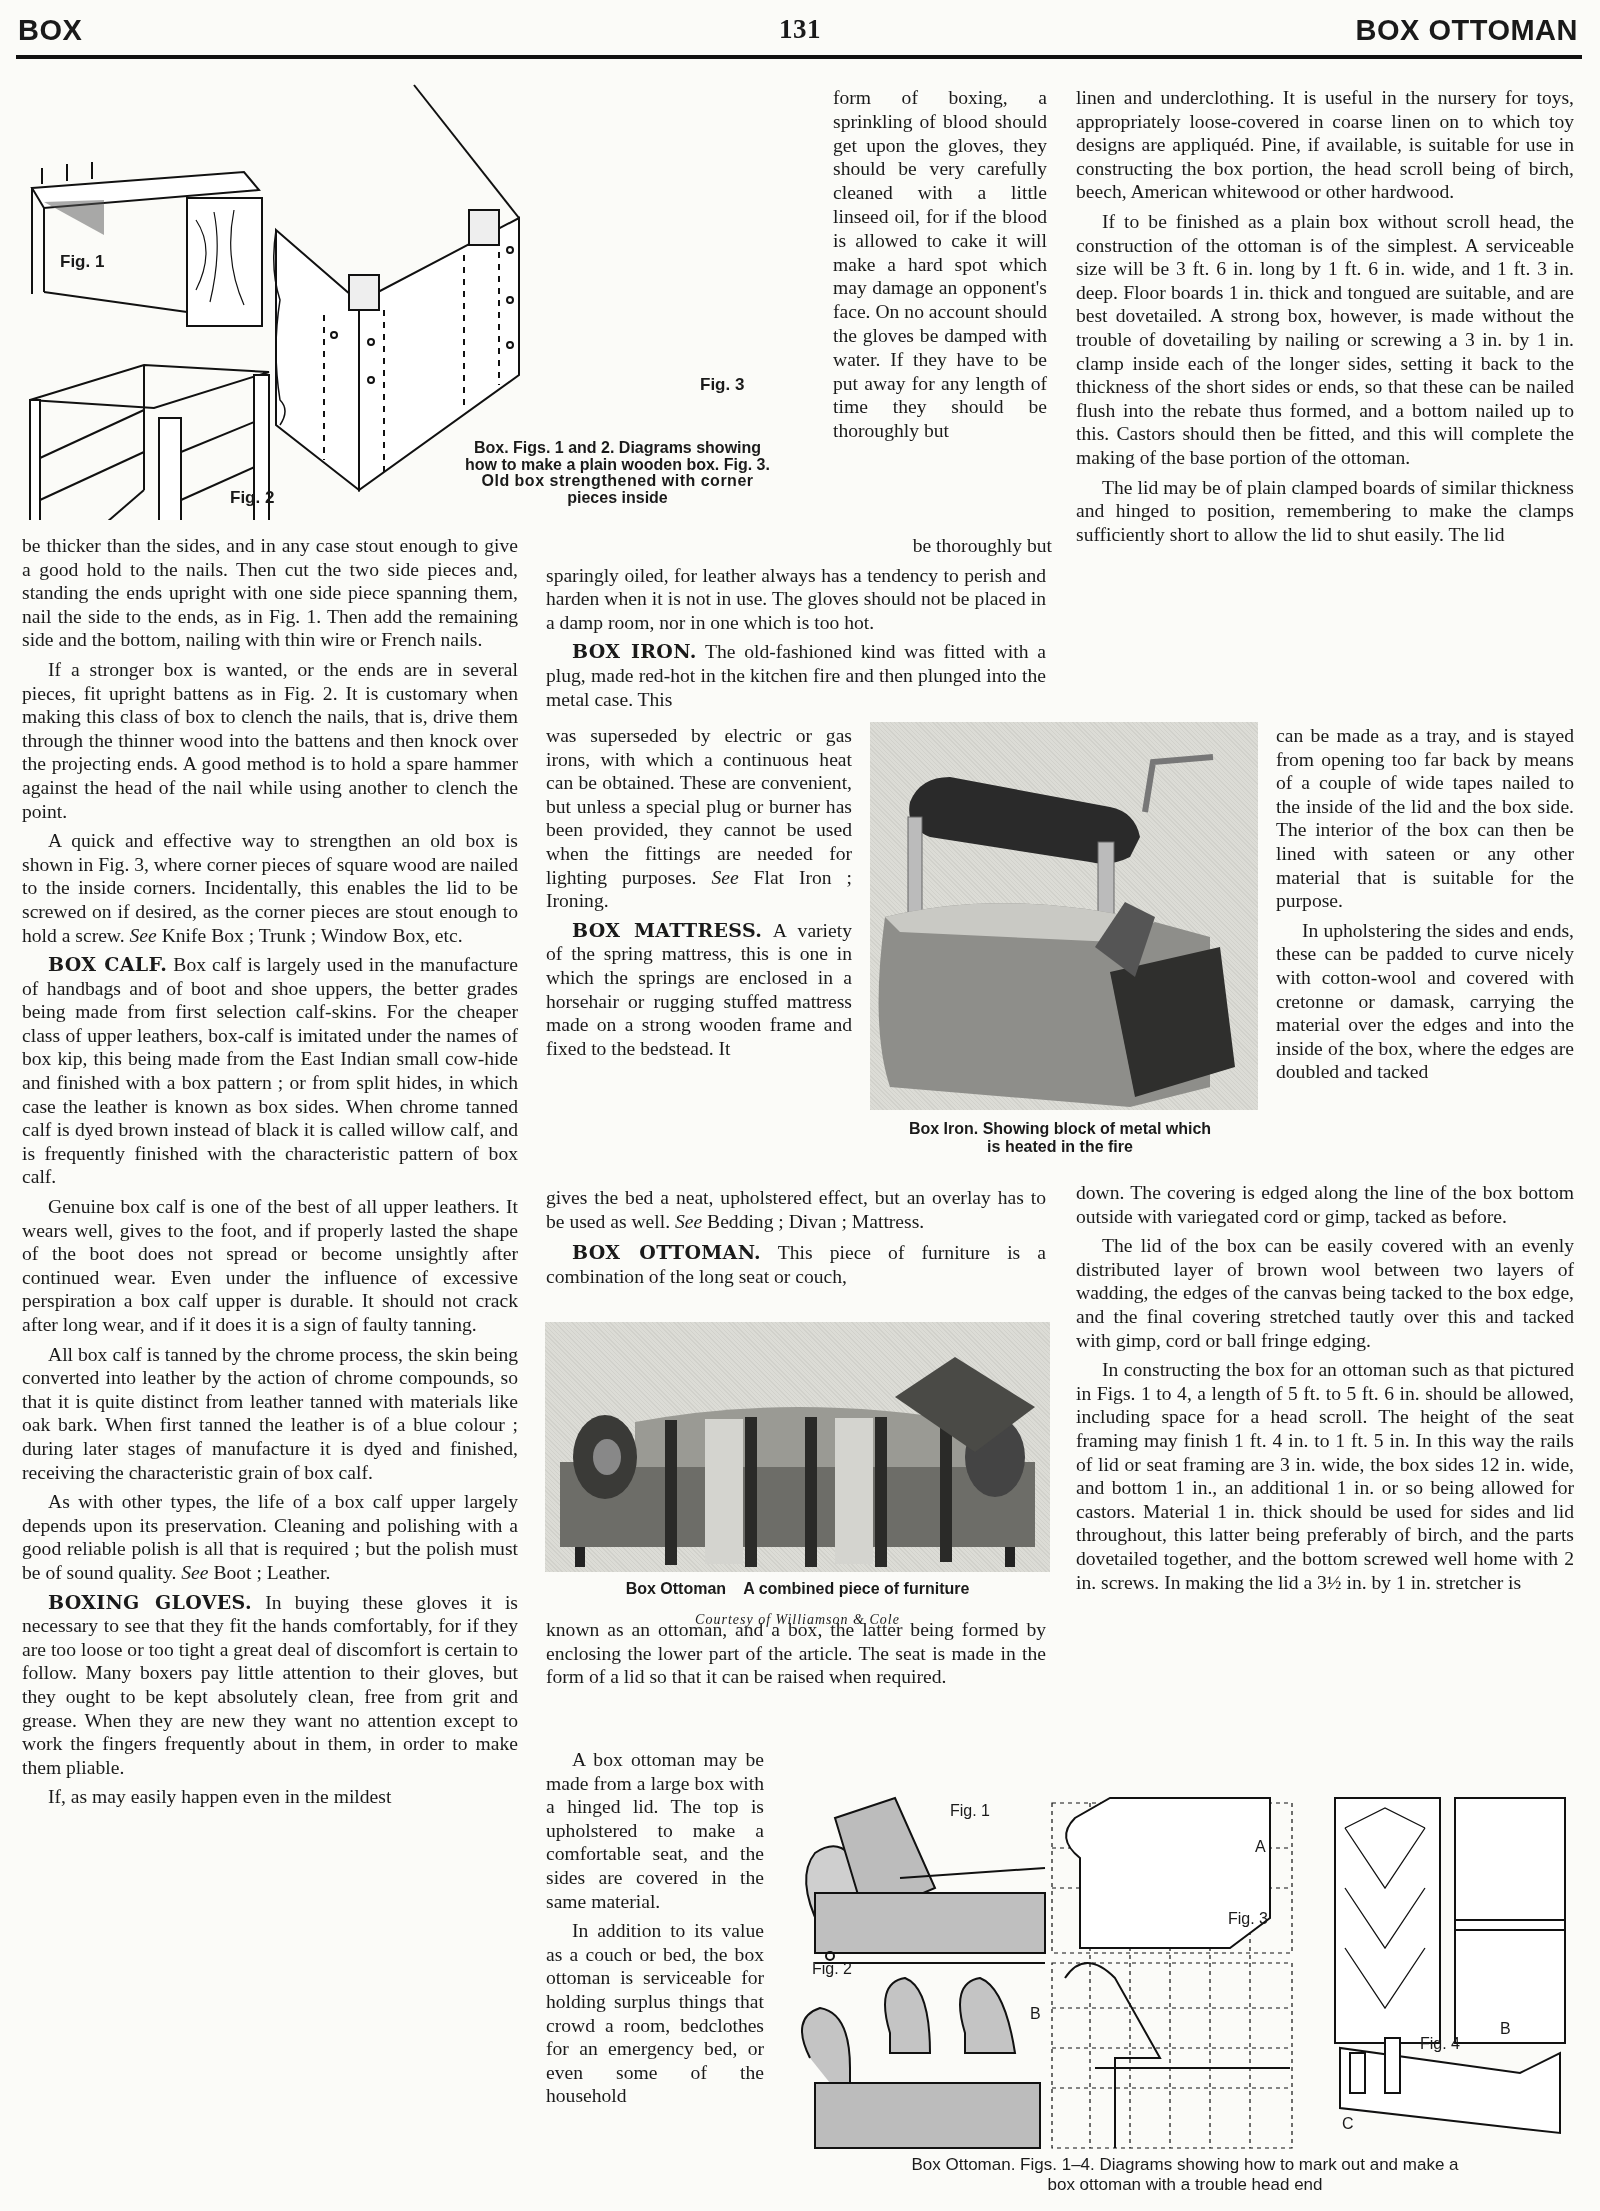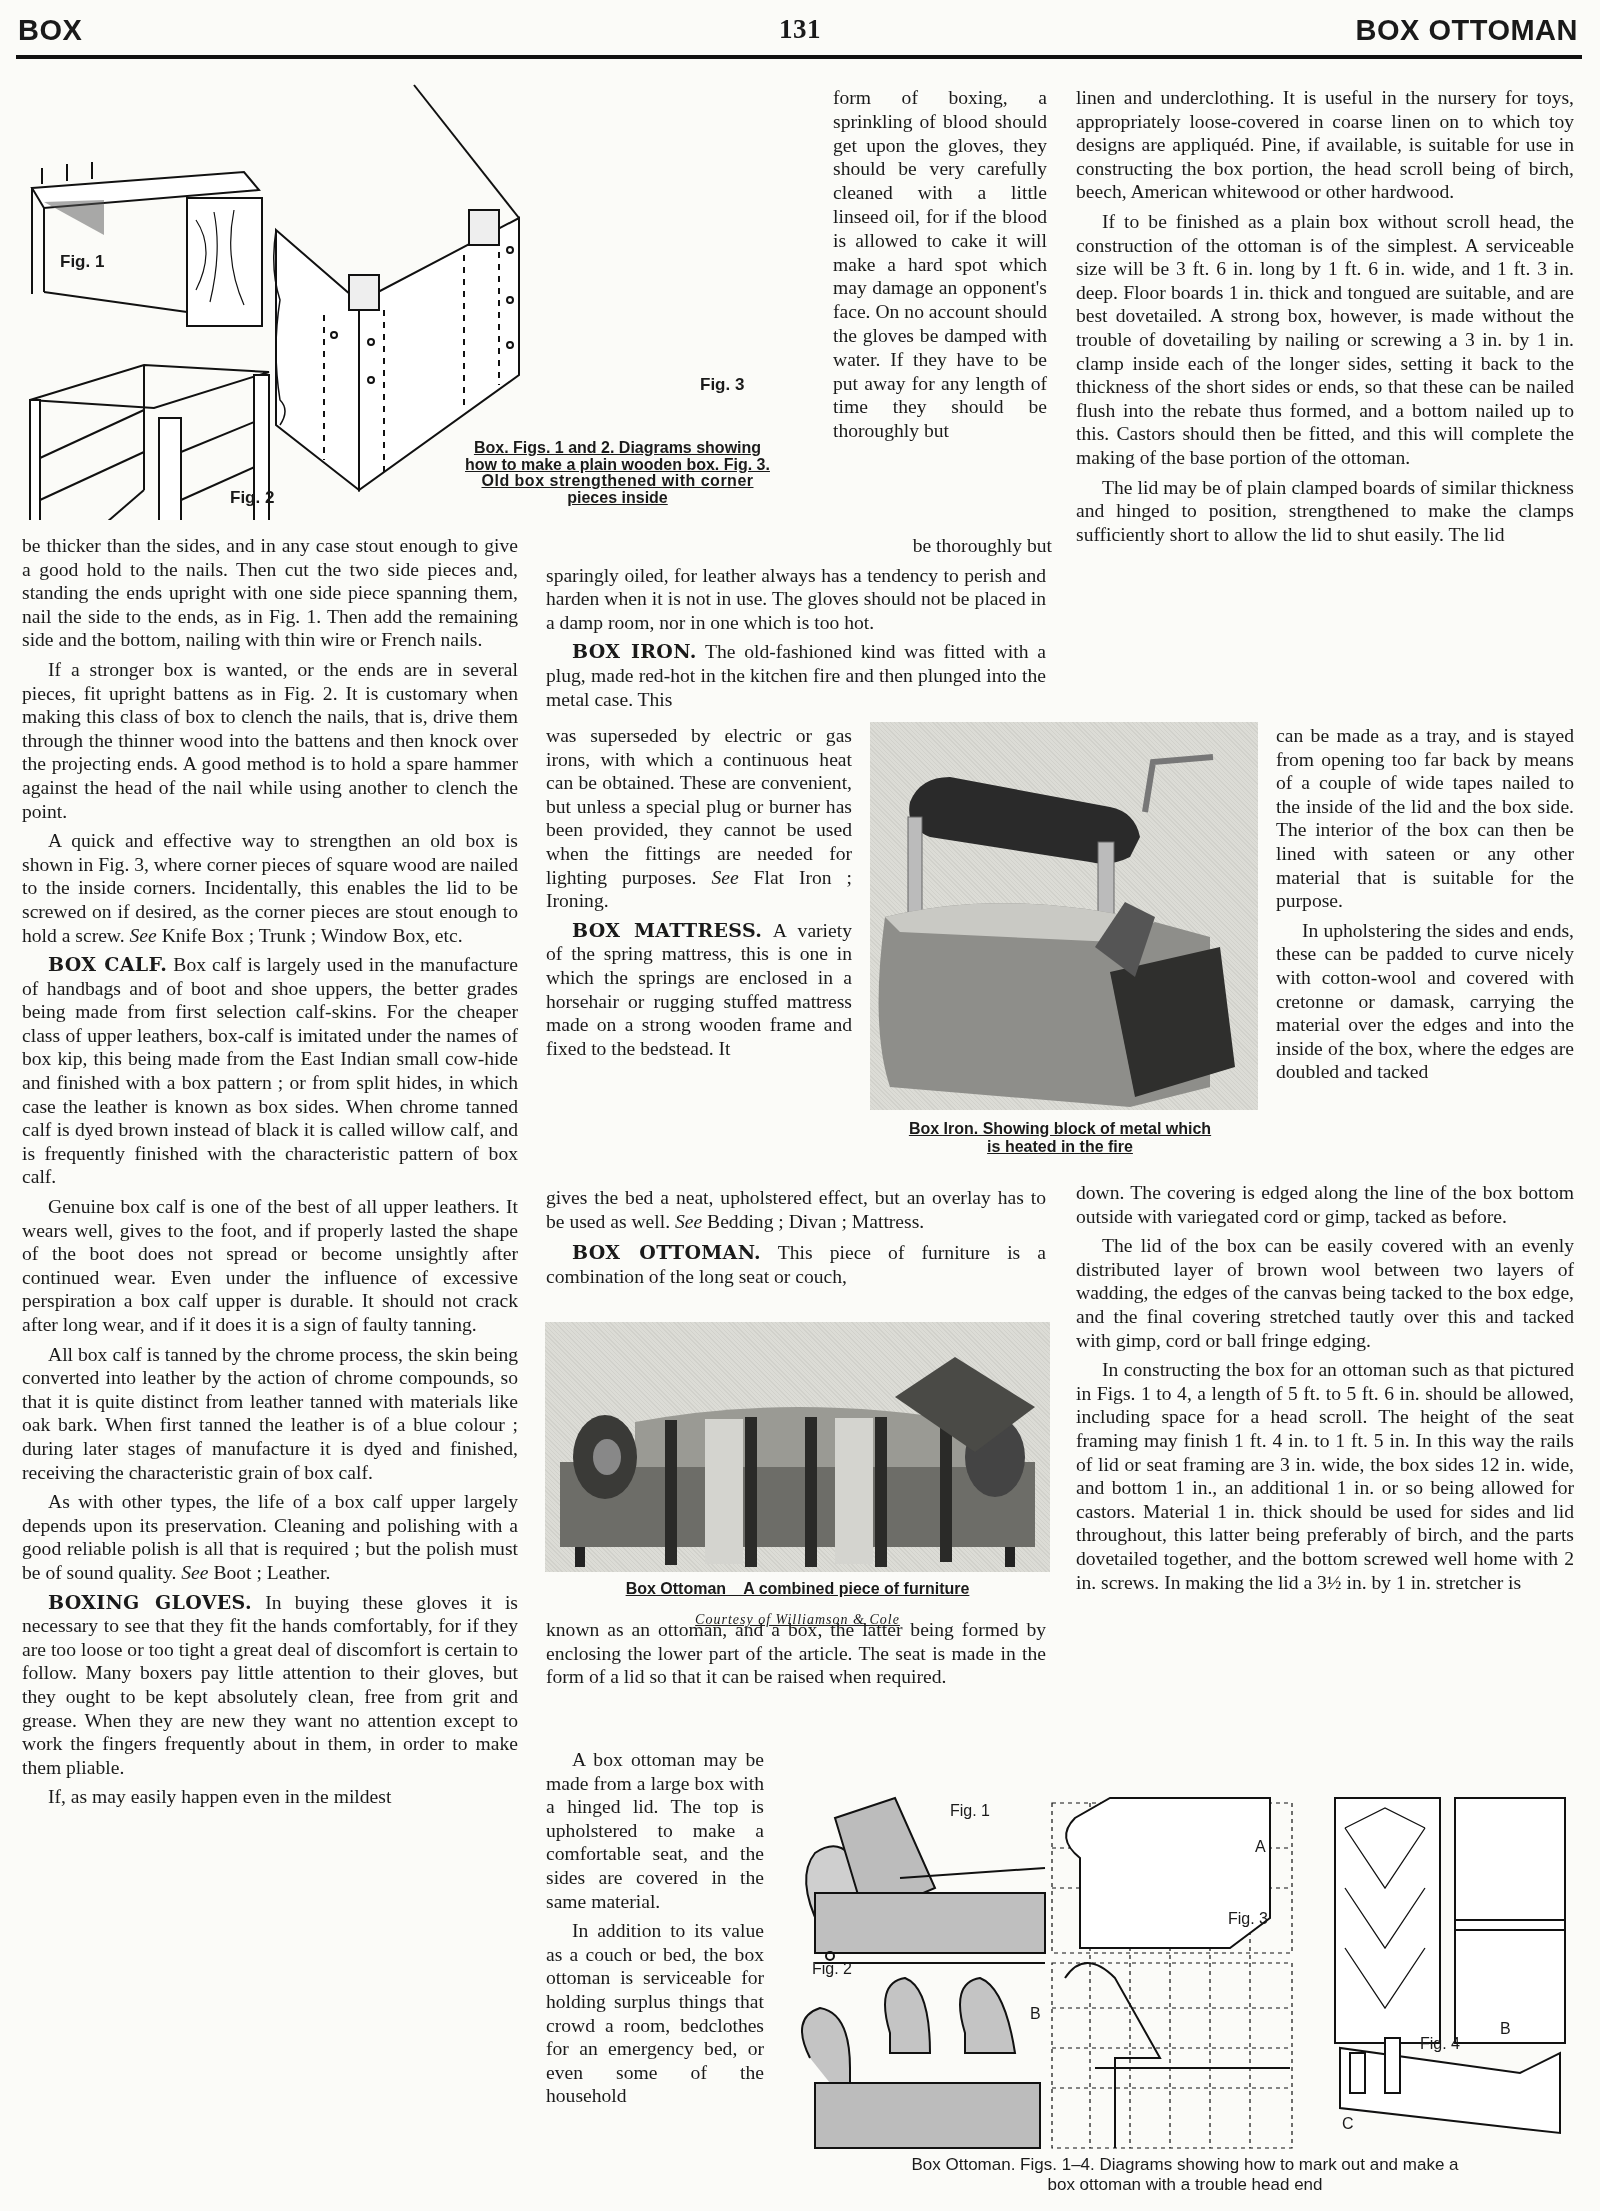--- a/index.html
+++ b/index.html
@@ -14,21 +14,21 @@
   .hdr-page { left:0; right:0; text-align:center; font-family:"Liberation Serif",serif; font-size:27px; }
   .rule { position:absolute; left:16px; right:18px; top:55px; height:4px; background:#111; }
 
   .txt { position:absolute; font-size:19.6px; line-height:23.6px; text-align:justify; font-family:"Liberation Serif",serif; }
   .txt p { margin:6px; text-indent:0; }
   .txt p.ind { text-indent:26px; }
   .txt .hw { font-family:"DejaVu Serif",serif; font-weight:bold; font-size:19px; letter-spacing:0.3px; }
   .txt i { font-style:italic; }
 
   .fig { position:absolute; }
-  .cap { position:absolute; text-align:center; font-family:"Liberation Sans",sans-serif; font-weight:bold; font-size:16px; line-height:18px;text-decoration:underline; }
+  .cap { position:absolute; text-align:center; font-family:"Liberation Sans",sans-serif; font-weight:bold; font-size:16px; line-height:18px; }
   .cap .credit { font-family:"Liberation Serif",serif; font-weight:normal; font-style:italic; font-size:14px; letter-spacing:1px; display:block; margin-top:13px; }
   .figlabel { position:absolute; font-family:"Liberation Sans",sans-serif; font-weight:bold; font-size:17px; }
   .cap-plain { position:absolute; text-align:center; font-family:"Liberation Sans",sans-serif; font-size:17px; line-height:20px; font-stretch:condensed; }
 
   .photo { position:absolute; background:
       repeating-linear-gradient(45deg, rgba(0,0,0,0.05) 0 1px, transparent 1px 3px),
       #dcdcd6; }
 </style>
 </head>
 <body>
@@ -96,21 +96,21 @@
   <div>pieces inside</div>
 </div>
 
 <div class="txt" style="left:827px;top:80px;width:226px;line-height:23.8px">
   <p>form of boxing, a sprinkling of blood should get upon the gloves, they should be very carefully cleaned with a little linseed oil, for if the blood is allowed to cake it will make a hard spot which may damage an opponent's face. On no account should the gloves be damped with water. If they have to be put away for any length of time they should be thoroughly but</p>
 </div>
 
 <div class="txt" style="left:1070px;top:80px;width:510px">
   <p>linen and underclothing. It is useful in the nursery for toys, appropriately loose-covered in coarse linen on to which toy designs are appliquéd. Pine, if available, is suitable for use in constructing the box portion, the head scroll being of birch, beech, American whitewood or other hardwood.</p>
   <p class="ind">If to be finished as a plain box without scroll head, the construction of the ottoman is of the simplest. A serviceable size will be 3 ft. 6 in. long by 1 ft. 6 in. wide, and 1 ft. 3 in. deep. Floor boards 1 in. thick and tongued are suitable, and are best dovetailed. A strong box, however, is made without the trouble of dovetailing by nailing or screwing a 3 in. by 1 in. clamp inside each of the longer sides, setting it back to the thickness of the short sides or ends, so that these can be nailed flush into the rebate thus formed, and a bottom nailed up to this. Castors should then be fitted, and this will complete the making of the base portion of the ottoman.</p>
-  <p class="ind">The lid may be of plain clamped boards of similar thickness and hinged to position, strengthened to make the clamps sufficiently short to allow the lid to shut easily. The lid</p>
+  <p class="ind">The lid may be of plain clamped boards of similar thickness and hinged to position, remembering to make the clamps sufficiently short to allow the lid to shut easily. The lid</p>
 </div>
 
 <div class="txt" style="left:1270px;top:718px;width:310px">
   <p>can be made as a tray, and is stayed from opening too far back by means of a couple of wide tapes nailed to the inside of the lid and the box side. The interior of the box can then be lined with sateen or any other material that is suitable for the purpose.</p>
   <p class="ind">In upholstering the sides and ends, these can be padded to curve nicely with cotton-wool and covered with cretonne or damask, carrying the material over the edges and into the inside of the box, where the edges are doubled and tacked</p>
 </div>
 
 <div class="txt" style="left:1070px;top:1175px;width:510px">
   <p>down. The covering is edged along the line of the box bottom outside with variegated cord or gimp, tacked as before.</p>
   <p class="ind">The lid of the box can be easily covered with an evenly distributed layer of brown wool between two layers of wadding, the edges of the canvas being tacked to the box edge, and the final covering stretched tautly over this and tacked with gimp, cord or ball fringe edging.</p>

